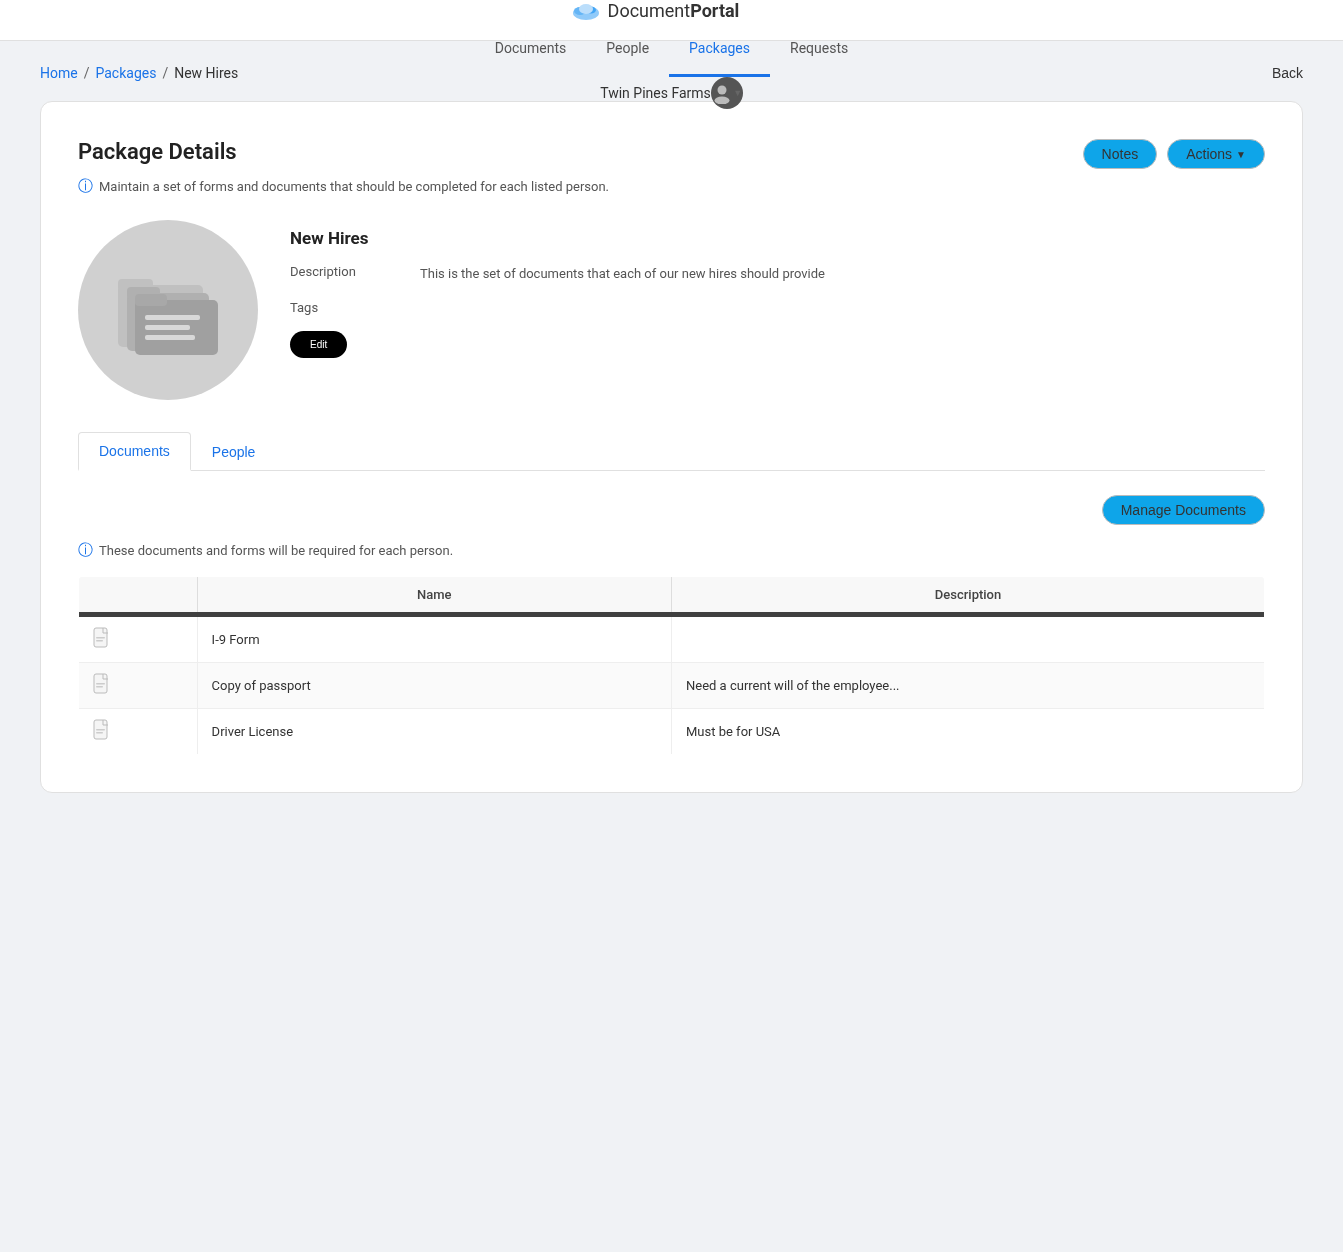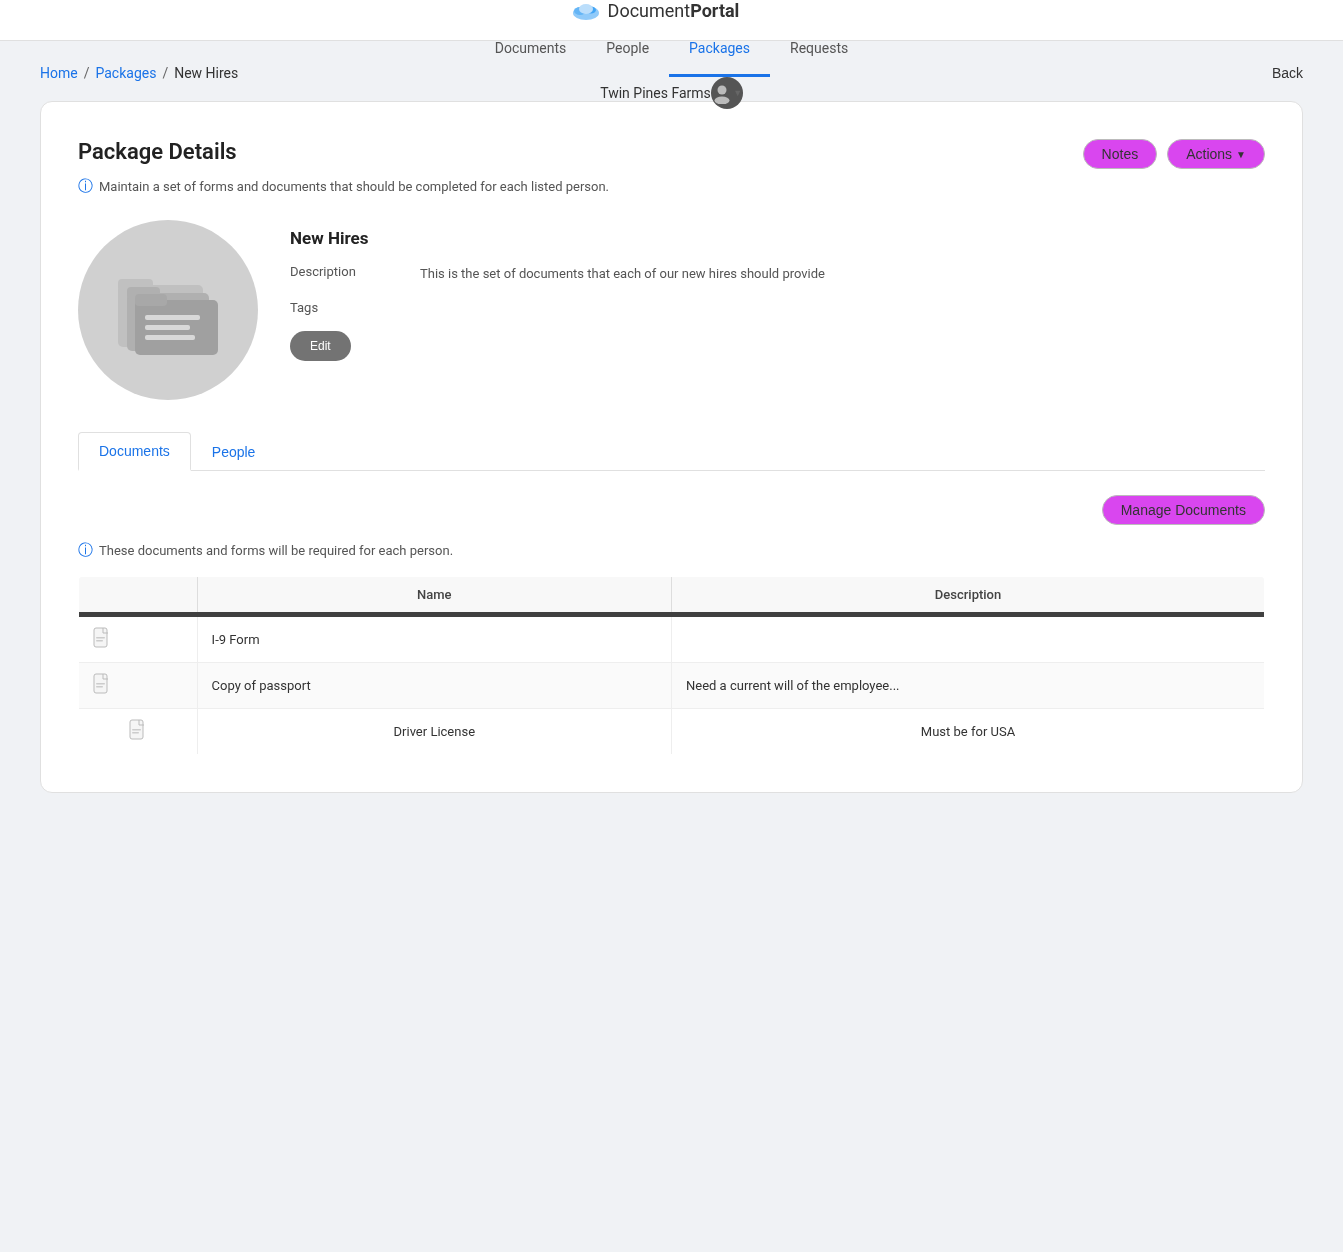--- a/index.html
+++ b/index.html
@@ -29,22 +29,22 @@
     .breadcrumb .current { color: #333; font-size: 14px; }
     .back-btn { color: #333; font-size: 14px; cursor: pointer; background: none; border: none; }
 
     
     .card { background: #fff; border-radius: 12px; border: 1px solid #e0e0e0; padding: 37px; }
 
     
     .package-header { display: flex; align-items: flex-start; justify-content: space-between; margin-bottom: 8px; }
     .package-title { font-size: 22px; font-weight: 600; color: #222; }
     .header-actions { display: flex; gap: 10px; }
-    .btn-outline { border: 1px solid #bbb; background: #d946ef; color: #333; border-radius: 20px; padding: 6px 18px; font-size: 14px; cursor: pointer; display: flex; align-items: center; gap: 4px; }
-    .btn-blue { background: #737373; color: #fff; border: none; border-radius: 20px; padding: 8px 20px; font-size: 12px; cursor: pointer; }
+    .btn-outline { border: 1px solid #bbb; background: #0ea5e9; color: #333; border-radius: 20px; padding: 6px 18px; font-size: 14px; cursor: pointer; display: flex; align-items: center; gap: 4px; }
+    .btn-blue { background: #000000; color: #fff; border: none; border-radius: 20px; padding: 8px 20px; font-size: 10px; cursor: pointer; }
 
     .info-text { font-size: 13px; color: #555; margin-bottom: 24px; display: flex; align-items: center; gap: 6px; }
     .info-icon { color: #1a73e8; font-size: 15px; }
 
     
     .package-detail { display: flex; gap: 32px; margin-bottom: 32px; }
     .package-avatar { width: 180px; height: 180px; border-radius: 50%; background: #d0d0d0; display: flex; align-items: center; justify-content: center; flex-shrink: 0; }
     .package-meta { flex: 1; padding-top: 8px; }
     .package-name { font-size: 17px; font-weight: 700; margin-bottom: 16px; color: #222; }
     .meta-row { display: flex; gap: 40px; margin-bottom: 16px; }
@@ -61,21 +61,21 @@
     
     .docs-header { display: flex; justify-content: flex-end; margin-bottom: 16px; }
     .docs-info { font-size: 13px; color: #555; display: flex; align-items: center; gap: 6px; margin-bottom: 16px; }
 
     
     .doc-table { width: 100%; border-collapse: collapse; border: 1px solid #ddd; border-radius: 4px; overflow: hidden; }
     .doc-table th { background: #f8f8f8; text-align: center; padding: 10px 14px; font-size: 13px; font-weight: 500; color: #444; border-bottom: 5px solid #404040; border-right: 1px solid #ddd; }
     .doc-table th:last-child { border-right: none; }
     .doc-table td { padding: 10px 14px; font-size: 13px; color: #333; border-bottom: 1px solid #eee; border-right: 1px solid #eee; vertical-align: middle; }
     .doc-table td:last-child { border-right: none; }
-    .doc-table tr:last-child td { border-bottom: none; text-align: center; }
+    .doc-table tr:last-child td { border-bottom: none; }
     .doc-table tr:nth-child(even) { background: #fafafa; }
     .col-icon { width: 60px; }
     .col-name { width: 40%; }
     .col-desc { width: 50%; }
 
     .chevron { font-size: 10px; }
   </style>
 </head>
 <body>
 

